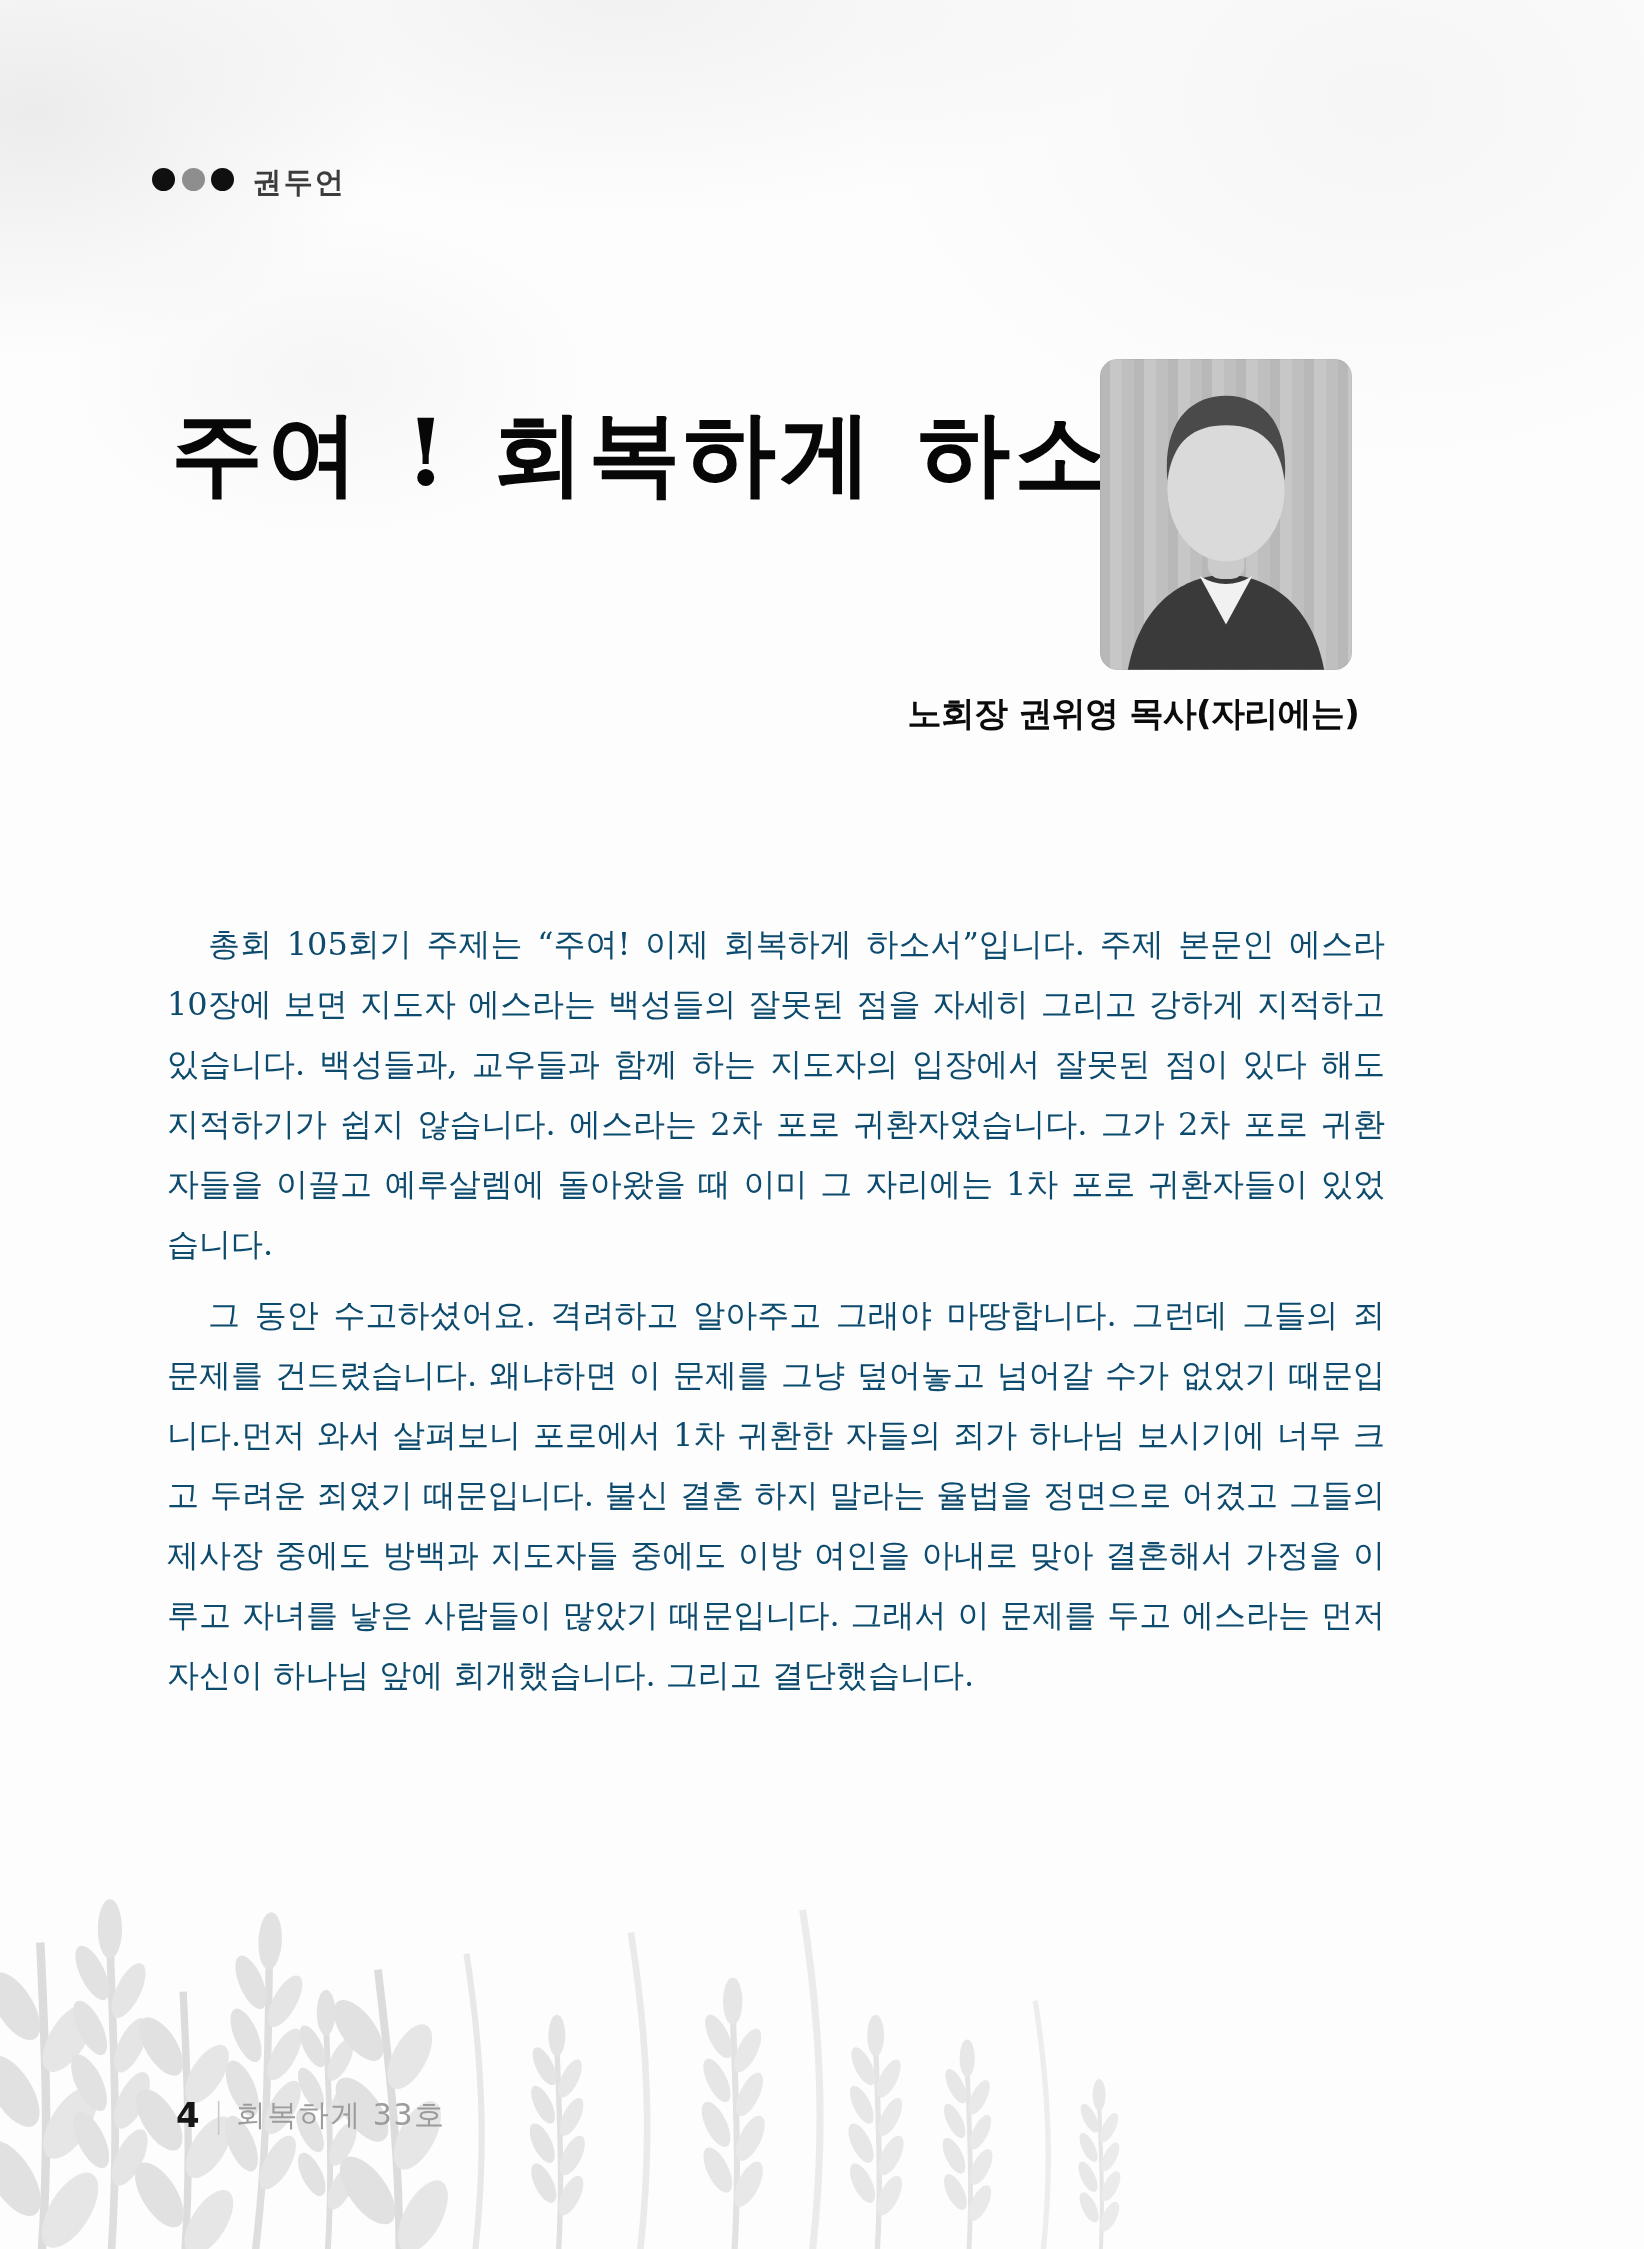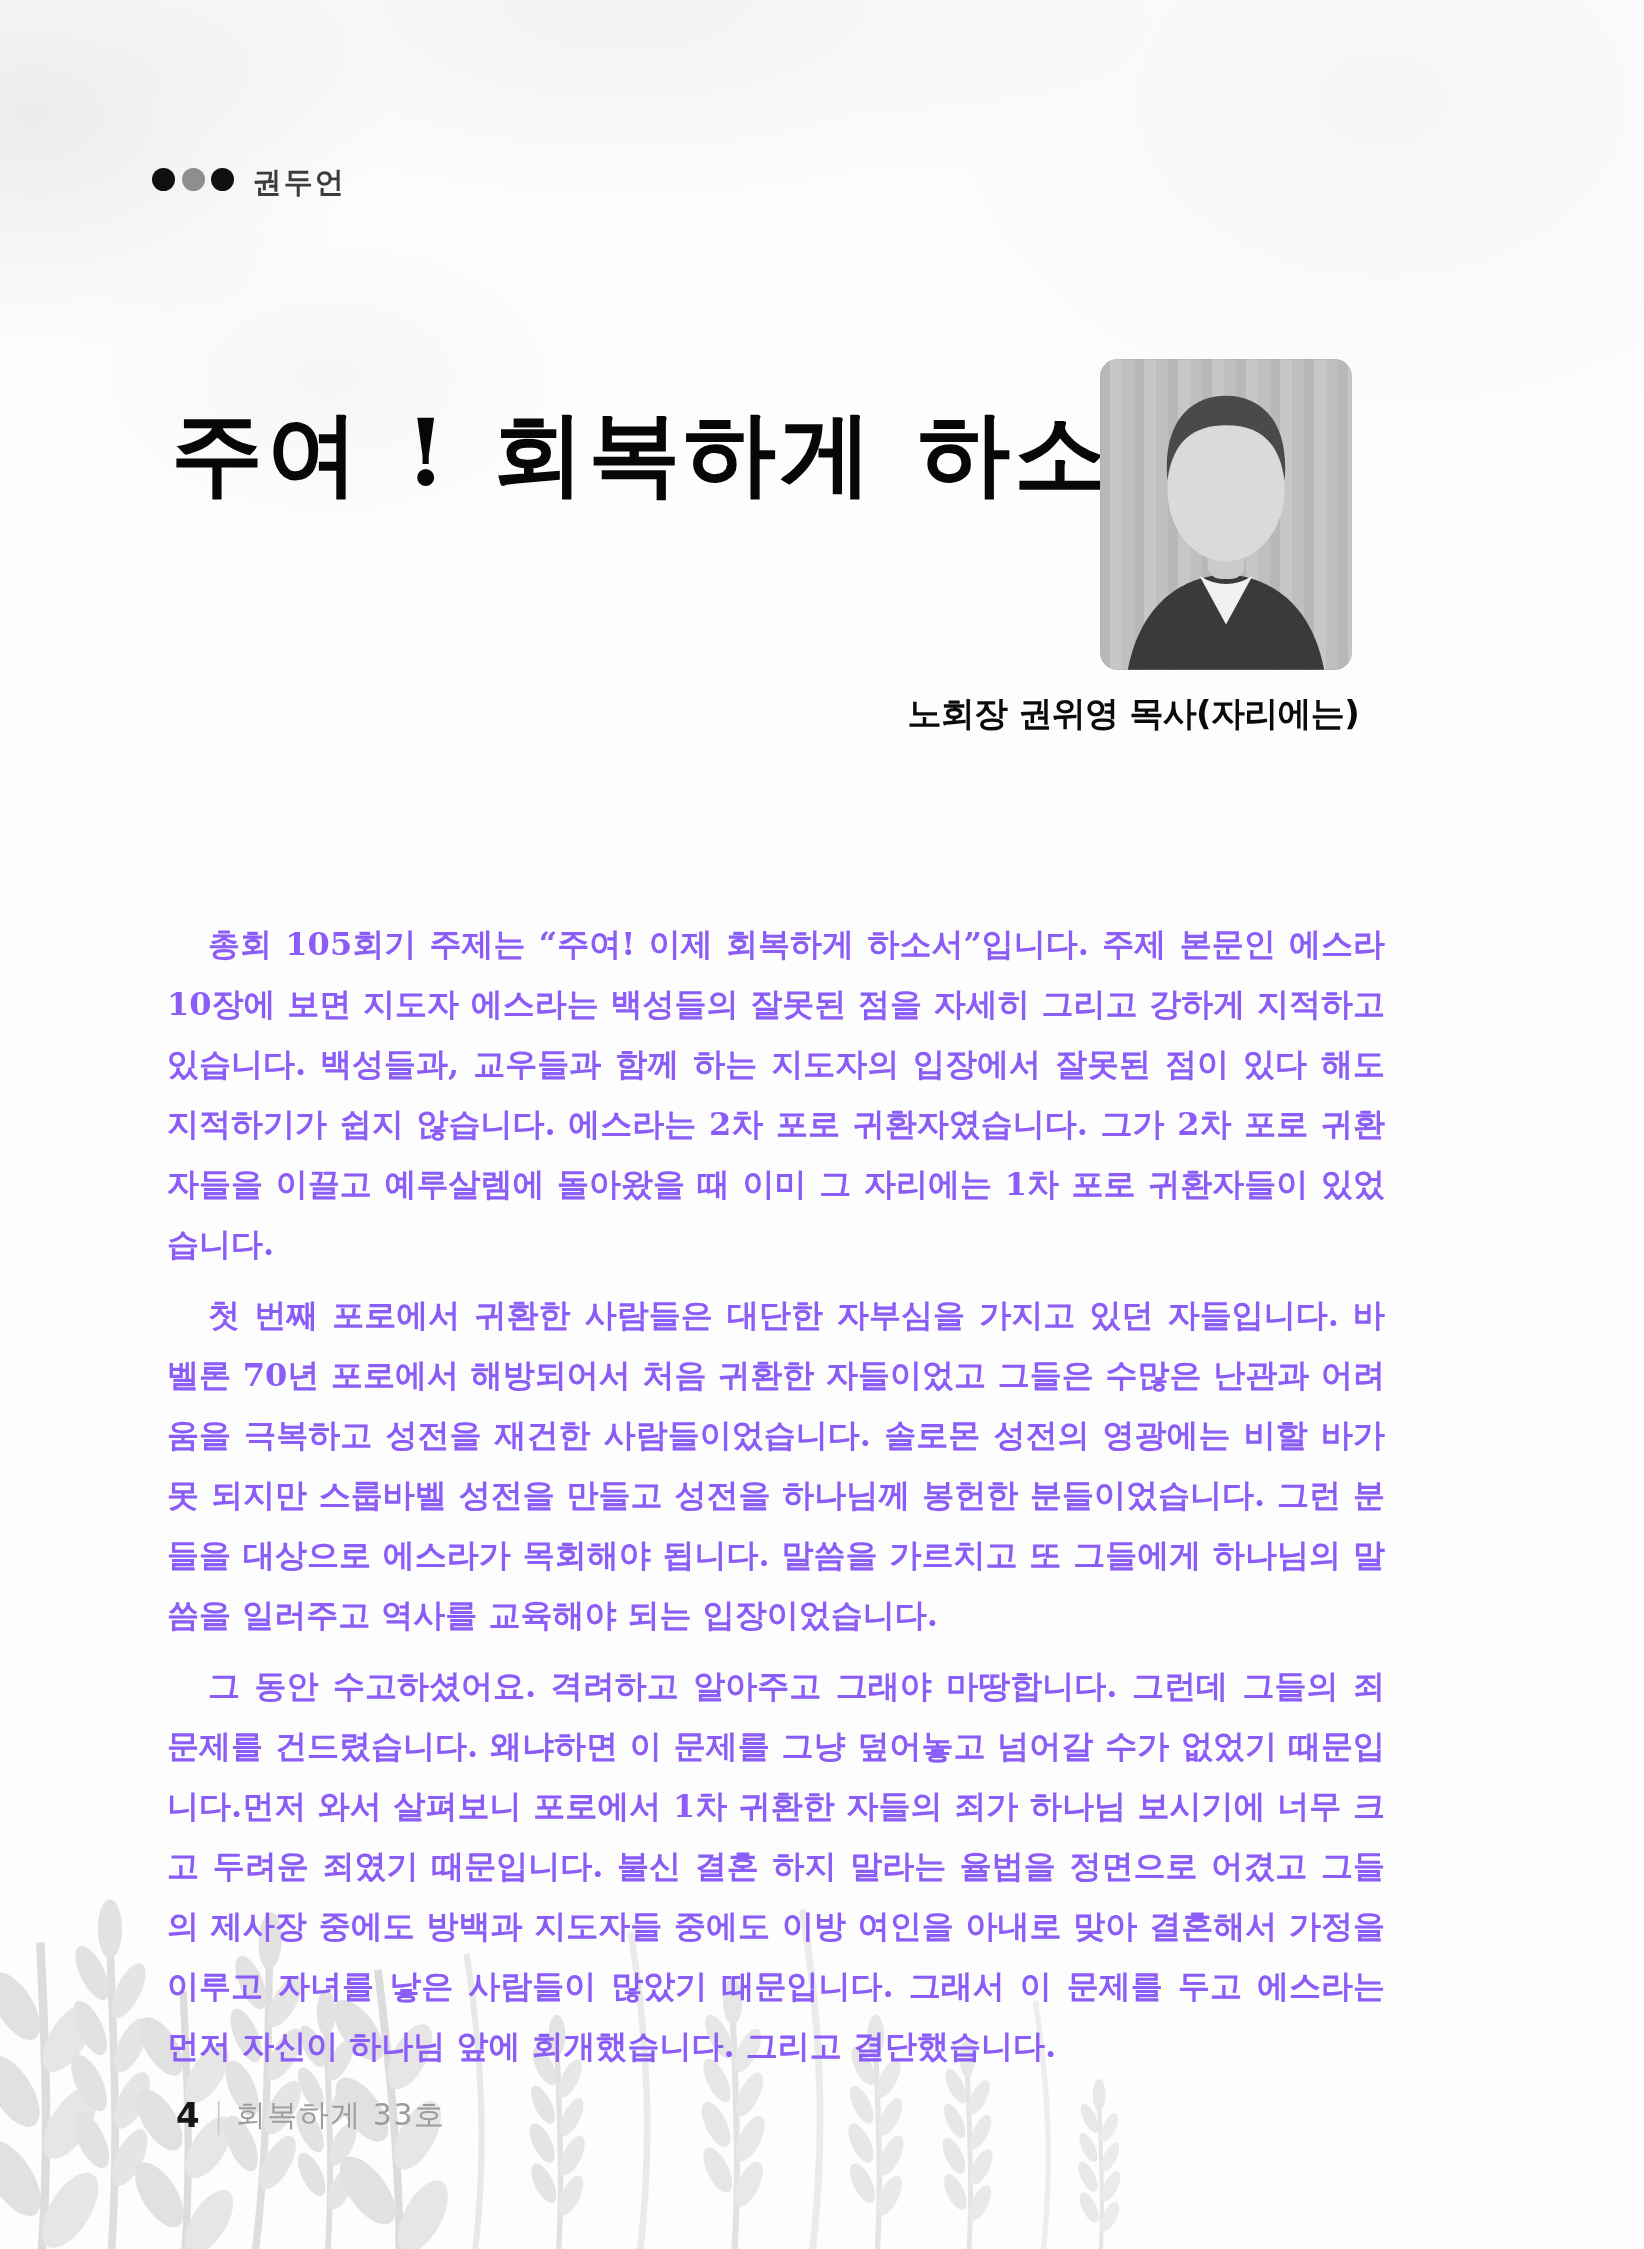--- a/index.html
+++ b/index.html
@@ -52,23 +52,22 @@
   
   .caption{
     position:absolute;right:286px;top:692px;z-index:1;
     font-family:"DejaVu Sans","Liberation Sans",sans-serif;
     font-weight:700;font-size:34px;line-height:1.25;color:#0b0b0b;
     letter-spacing:-0.7px;white-space:nowrap;
   }
   
   .body-text{
     position:absolute;left:167px;top:914px;width:1218px;z-index:1;
-    font-size:32px;line-height:60px;color:#8b5cf6;
+    font-size:32px;line-height:60px;color:#0c4a6e;
     text-align:justify;
-    font-weight:bold;
   }
   .body-text p{margin:0 0 11px 0;text-indent:41px;}
   
   .footer{
     position:absolute;left:176px;top:2098px;z-index:1;
     display:flex;align-items:center;
     font-family:"DejaVu Sans","Liberation Sans",sans-serif;
   }
   .page-num{font-weight:700;font-size:34px;line-height:1;color:#161616;}
   .footer-divider{
@@ -143,21 +142,20 @@
     <rect x="147" y="246" width="50" height="54" rx="18" fill="#cbcbcb"></rect>
     <ellipse cx="172" cy="178" rx="80" ry="98" fill="#dadada"></ellipse>
     <path d="M92,166 C85,84 125,50 172,50 C219,50 259,84 252,166 C245,110 215,90 172,90 C129,90 99,110 92,166 Z" fill="#4a4a4a"></path>
   </svg>
 </div>
 
 <div class="caption">노회장 권위영 목사(자리에는)</div>
 
 <div class="body-text">
   <p>총회 105회기 주제는 “주여! 이제 회복하게 하소서”입니다. 주제 본문인 에스라 10장에 보면 지도자 에스라는 백성들의 잘못된 점을 자세히 그리고 강하게 지적하고 있습니다. 백성들과, 교우들과 함께 하는 지도자의 입장에서 잘못된 점이 있다 해도 지적하기가 쉽지 않습니다. 에스라는 2차 포로 귀환자였습니다. 그가 2차 포로 귀환자들을 이끌고 예루살렘에 돌아왔을 때 이미 그 자리에는 1차 포로 귀환자들이 있었습니다.</p>
-  <p>첫 번째 포로에서 귀환한 사람들은 대단한 자부심을 가지고 있던 자들입니다. 바벨론 70년 포로에서 해방되어서 처음 귀환한 자들이었고 그들은 수많은 난관과 어려움을 극복하고 성전을 재건한 사람들이었습니다. 솔로몬 성전의 영광에는 비할 바가 못 되지만 스룹바벨 성전을 만들고 성전을 하나님께 봉헌한 분들이었습니다. 그런 분들을 대상으로 에스라가 목회해야 됩니다. 말씀을 가르치고 또 그들에게 하나님의 말씀을 일러주고 역사를 교육해야 되는 입장이었습니다.</p>
   <p>그 동안 수고하셨어요. 격려하고 알아주고 그래야 마땅합니다. 그런데 그들의 죄 문제를 건드렸습니다. 왜냐하면 이 문제를 그냥 덮어놓고 넘어갈 수가 없었기 때문입니다.먼저 와서 살펴보니 포로에서 1차 귀환한 자들의 죄가 하나님 보시기에 너무 크고 두려운 죄였기 때문입니다. 불신 결혼 하지 말라는 율법을 정면으로 어겼고 그들의 제사장 중에도 방백과 지도자들 중에도 이방 여인을 아내로 맞아 결혼해서 가정을 이루고 자녀를 낳은 사람들이 많았기 때문입니다. 그래서 이 문제를 두고 에스라는 먼저 자신이 하나님 앞에 회개했습니다. 그리고 결단했습니다.</p>
 </div>
 
 <div class="footer">
   <span class="page-num">4</span>
   <span class="footer-divider">|</span>
   <span class="pub">회복하게 33호</span>
 </div>
 
 

